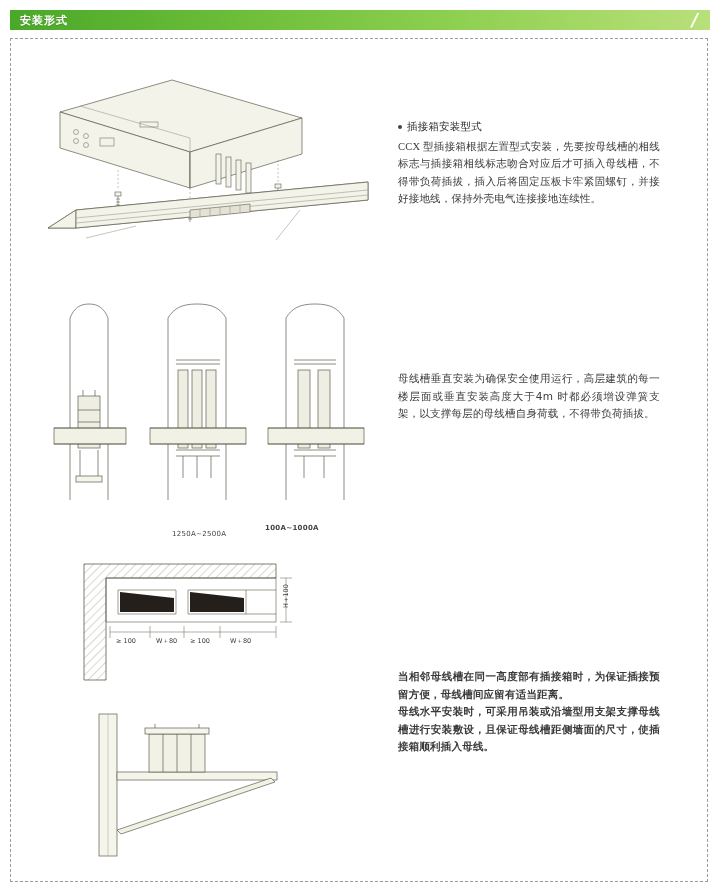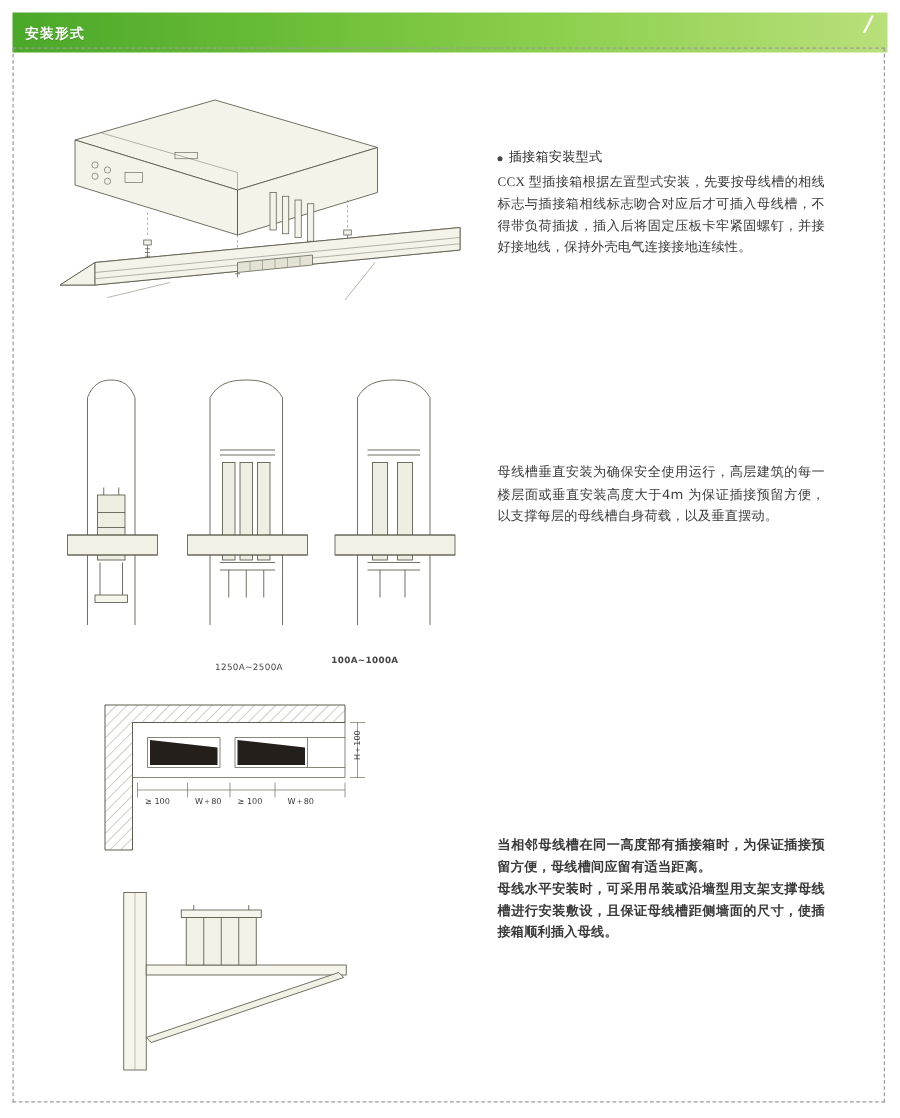--- a/index.html
+++ b/index.html
@@ -15,21 +15,21 @@
     position: relative;
     overflow: hidden;
   }
 
   
   .header {
     position: absolute;
     left: 10px;
     top: 10px;
     width: 700px;
-    height: 32px;
+    height: 20px;
     background: linear-gradient(to right, #4aa828 0%, #6fbf3a 35%, #8ccf4e 62%, #b9e07a 100%);
     display: flex;
     align-items: center;
   }
   .header-title {
     color: #ffffff;
     font-size: 11px;
     letter-spacing: 1px;
     padding-left: 10px;
     font-weight: bold;
@@ -325,19 +325,19 @@
 
 <div class="textblock tb1">
   <div class="bullet-row">
     <span class="bullet-dot"></span>
     <span class="bullet-label">插接箱安装型式</span>
   </div>
   <p class="body-para">CCX 型插接箱根据左置型式安装，先要按母线槽的相线标志与插接箱相线标志吻合对应后才可插入母线槽，不得带负荷插拔，插入后将固定压板卡牢紧固螺钉，并接好接地线，保持外壳电气连接接地连续性。</p>
 </div>
 
 <div class="textblock tb2">
-  <p class="body-para">母线槽垂直安装为确保安全使用运行，高层建筑的每一楼层面或垂直安装高度大于4m 为保证插接预留方便，以支撑每层的母线槽自身荷载，以及垂直摆动。</p>
+  <p class="body-para">母线槽垂直安装为确保安全使用运行，高层建筑的每一楼层面或垂直安装高度大于4m 时都必须增设弹簧支架，以支撑每层的母线槽自身荷载，不得带负荷插拔。</p>
 </div>
 
 <div class="textblock tb3">
   <p class="body-para" style="white-space:pre-line;font-weight:bold;">当相邻母线槽在同一高度部有插接箱时，为保证插接预留方便，母线槽间应留有适当距离。
 母线水平安装时，可采用吊装或沿墙型用支架支撑母线槽进行安装敷设，且保证母线槽距侧墙面的尺寸，使插接箱顺利插入母线。</p>
 </div>
 
 </body></html>

